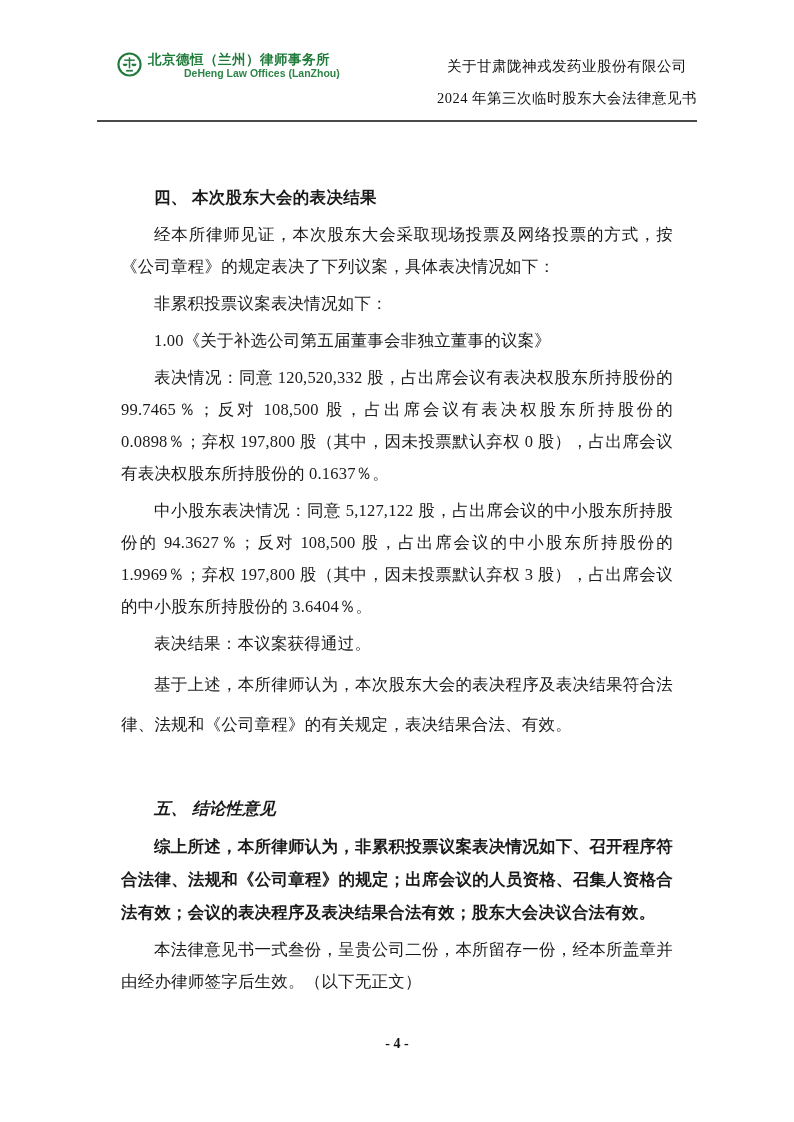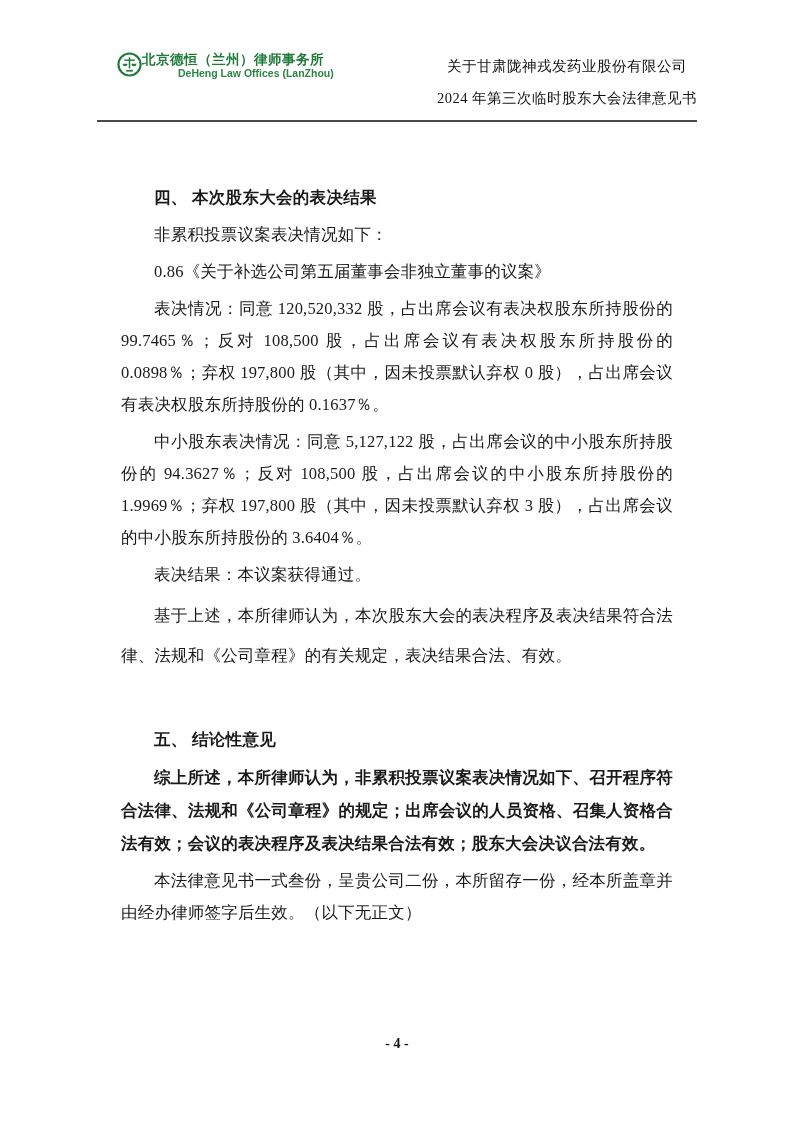--- a/index.html
+++ b/index.html
@@ -20,20 +20,21 @@
     padding-top: 50px;
     padding-bottom: 6px;
     border-bottom: 2px solid #4a4a4a;
     display: flex;
     justify-content: space-between;
     align-items: flex-start;
   }
   .brand {
     display: flex;
     align-items: flex-start;
+    gap: 6px;
     padding-left: 20px;
     padding-top: 2px;
   }
   .brand-logo { width: 25px; height: 25px; flex: 0 0 auto; }
   .brand-names { display: flex; flex-direction: column; }
   .brand-cn {
     font-family: "Liberation Sans", "DejaVu Sans", sans-serif;
     font-size: 13.5px;
     font-weight: bold;
     color: #1e7b3a;
@@ -68,21 +69,21 @@
     text-indent: 2em;
     margin: 5px 0;
     letter-spacing: 0.3px;
   }
   .content p.para {
     text-indent: 2em;
     margin: 5px 0;
     letter-spacing: 0.2px;
   }
   .content p.loose { line-height: 40px; }
-  .sec5-heading { margin-top: 48px; }
+  .sec5-heading { margin-top: 48px; font-style: italic; }
   .content p.bold { font-weight: bold; line-height: 33px; }
   
   .footer {
     position: absolute;
     left: 0; right: 0;
     bottom: 70px;
     text-align: center;
     font-size: 14px;
     font-weight: bold;
     color: #111;
@@ -111,22 +112,23 @@
       </span>
     </div>
     <div class="header-titles">
       <div>关于甘肃陇神戎发药业股份有限公司</div>
       <div>2024 年第三次临时股东大会法律意见书</div>
     </div>
   </div>
 
   <div class="content">
     <p class="sec-heading">四、 本次股东大会的表决结果</p>
+    <p class="para">经本所律师见证，本次股东大会采取现场投票及网络投票的方式，按《公司章程》的规定表决了下列议案，具体表决情况如下：</p>
     <p class="para">非累积投票议案表决情况如下：</p>
-    <p class="para">0.86《关于补选公司第五届董事会非独立董事的议案》</p>
+    <p class="para">1.00《关于补选公司第五届董事会非独立董事的议案》</p>
     <p class="para">表决情况：同意 120,520,332 股，占出席会议有表决权股东所持股份的 99.7465％；反对 108,500 股，占出席会议有表决权股东所持股份的 0.0898％；弃权 197,800 股（其中，因未投票默认弃权 0 股），占出席会议有表决权股东所持股份的 0.1637％。</p>
     <p class="para">中小股东表决情况：同意 5,127,122 股，占出席会议的中小股东所持股份的 94.3627％；反对 108,500 股，占出席会议的中小股东所持股份的 1.9969％；弃权 197,800 股（其中，因未投票默认弃权 3 股），占出席会议的中小股东所持股份的 3.6404％。</p>
     <p class="para">表决结果：本议案获得通过。</p>
     <p class="para loose">基于上述，本所律师认为，本次股东大会的表决程序及表决结果符合法律、法规和《公司章程》的有关规定，表决结果合法、有效。</p>
 
     <p class="sec-heading sec5-heading">五、 结论性意见</p>
     <p class="para bold">综上所述，本所律师认为，非累积投票议案表决情况如下、召开程序符合法律、法规和《公司章程》的规定；出席会议的人员资格、召集人资格合法有效；会议的表决程序及表决结果合法有效；股东大会决议合法有效。</p>
     <p class="para">本法律意见书一式叁份，呈贵公司二份，本所留存一份，经本所盖章并由经办律师签字后生效。（以下无正文）</p>
   </div>
 

